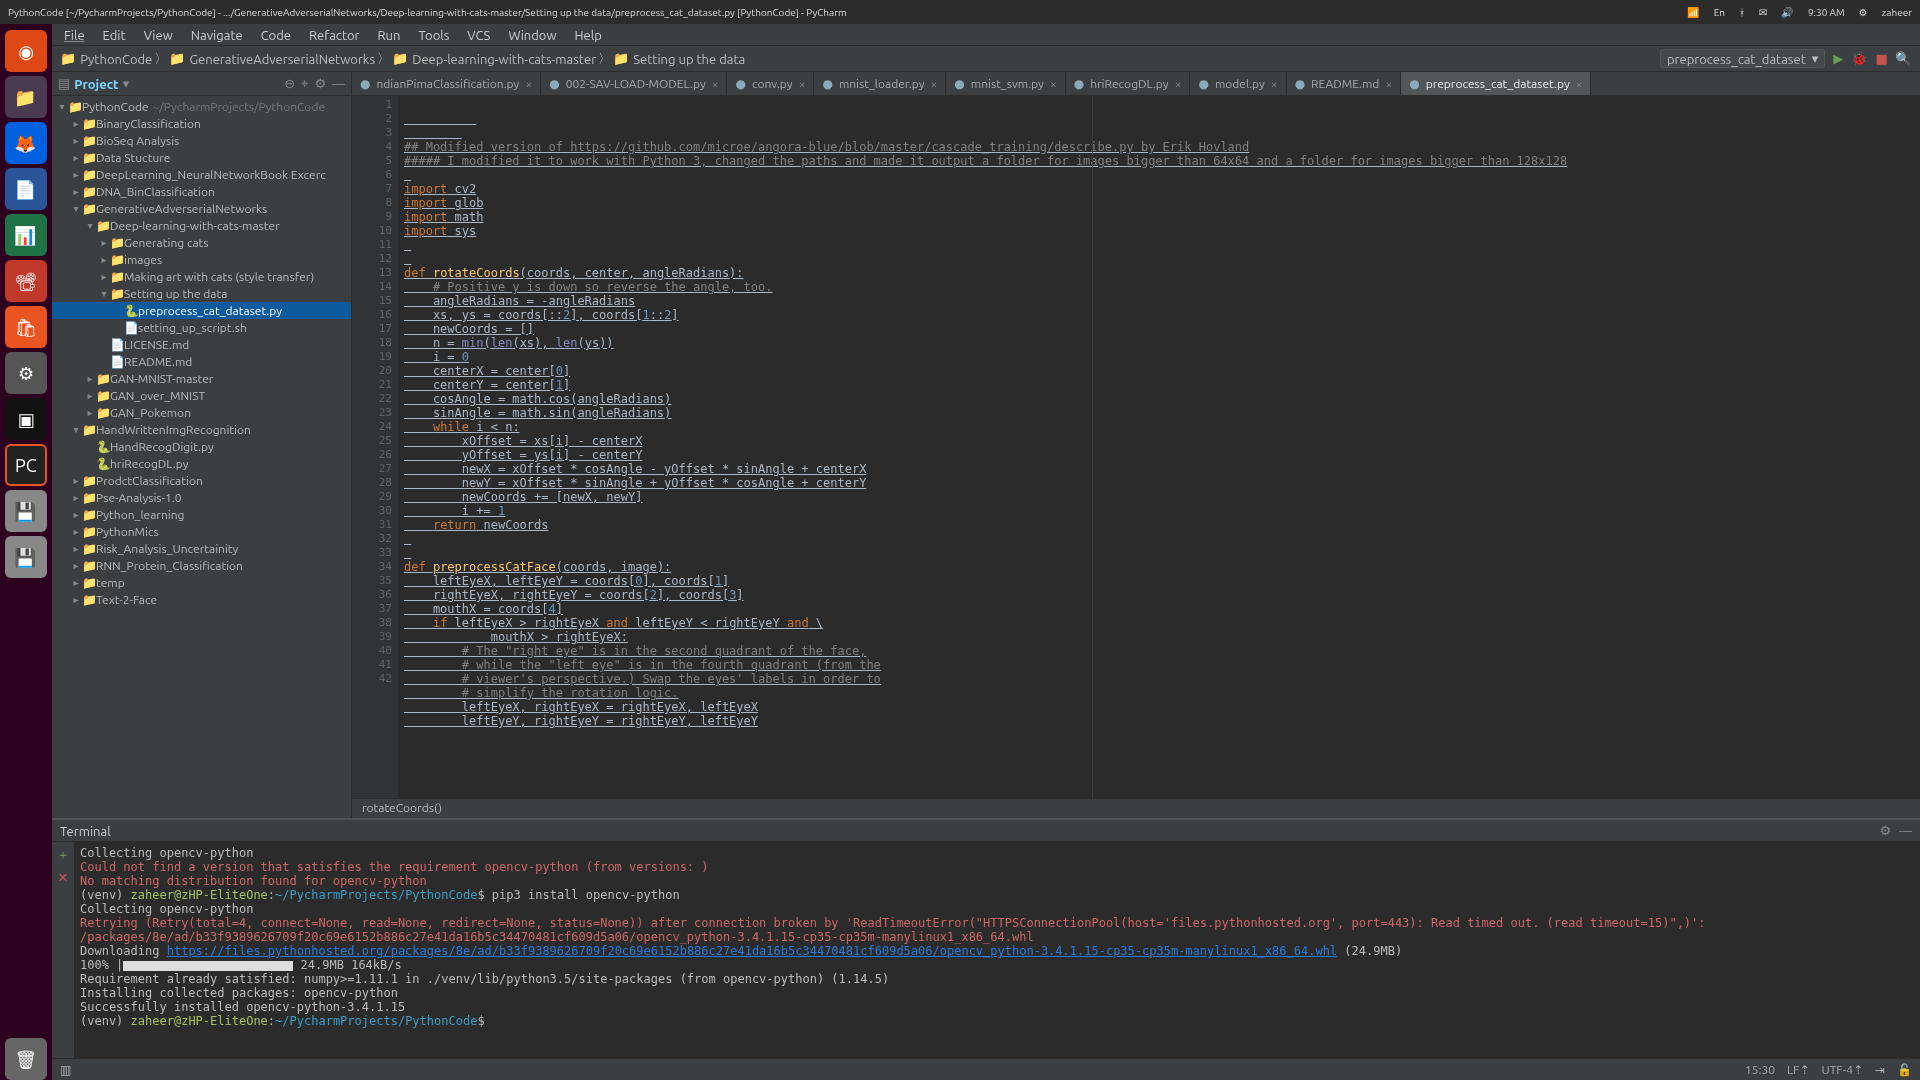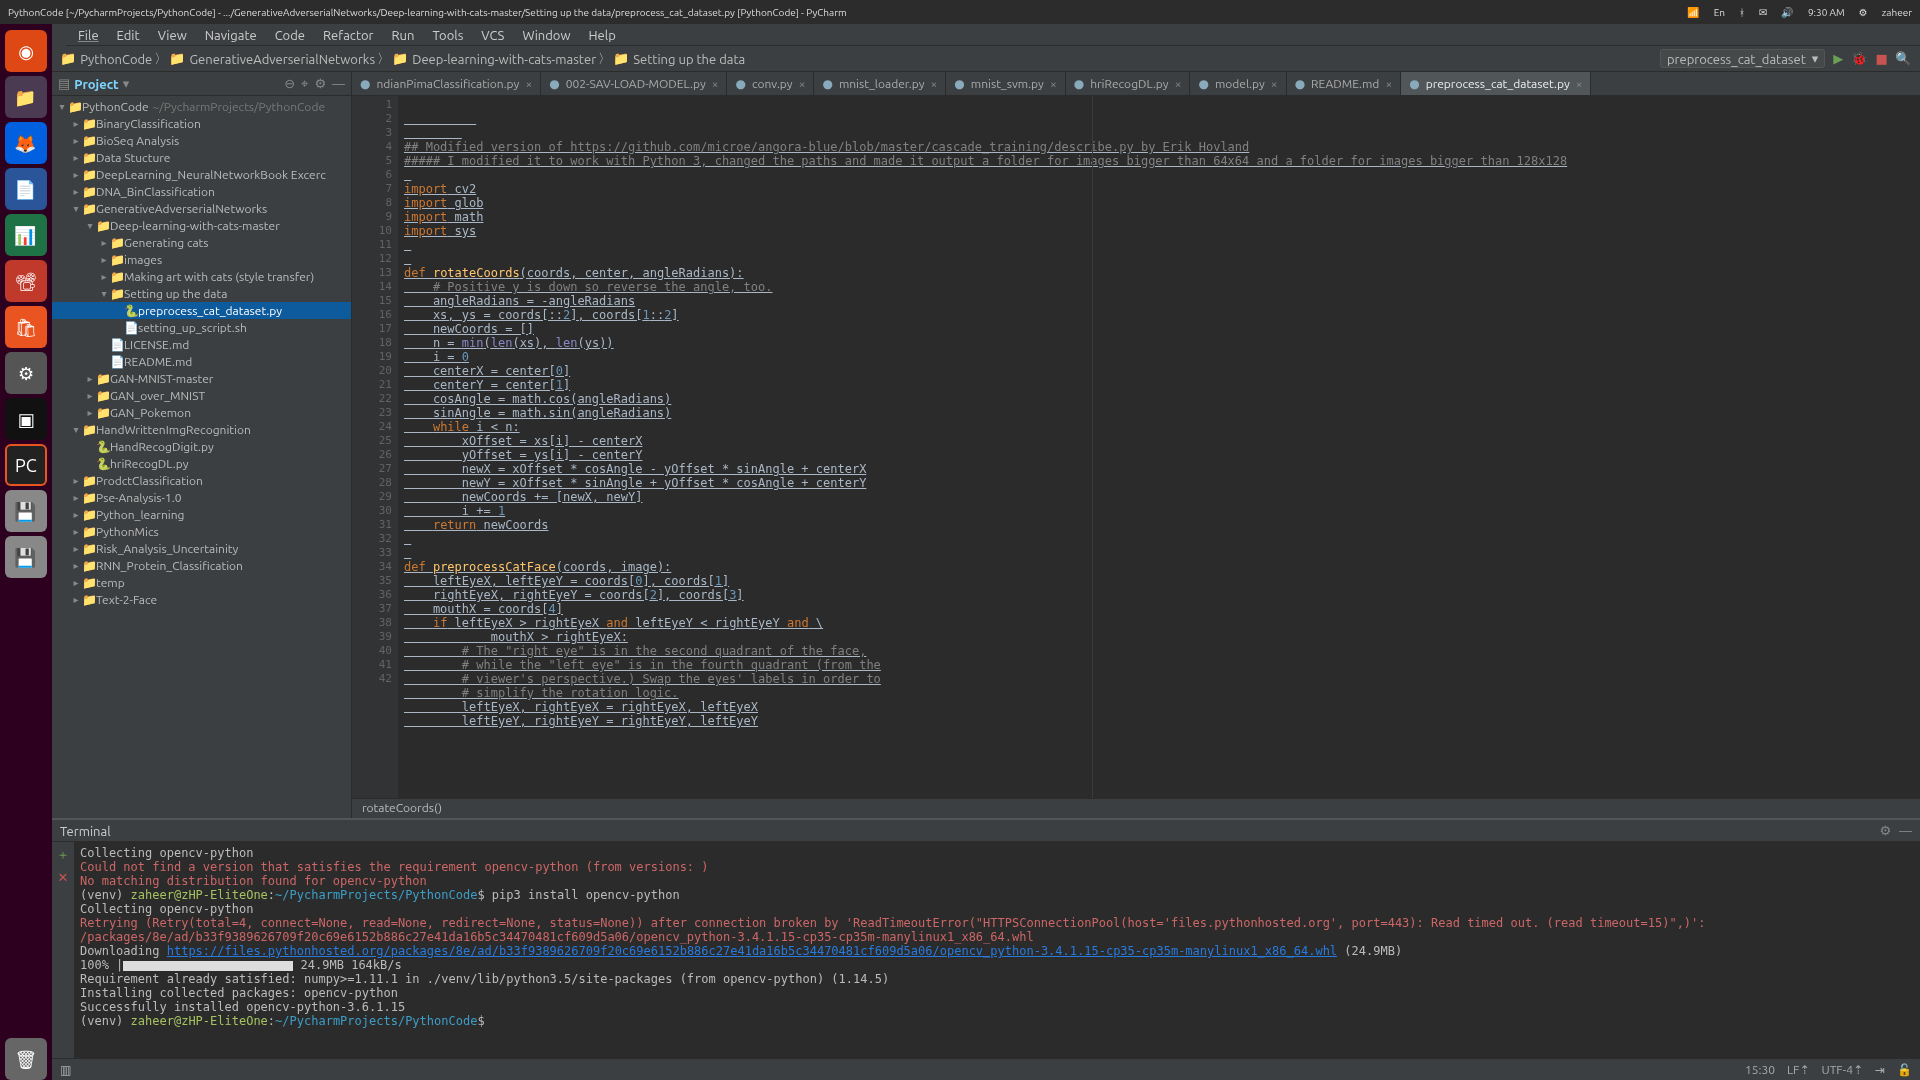--- a/index.html
+++ b/index.html
@@ -39,21 +39,20 @@
 .launcher .spacer { flex: 1; }
 
 
 .app { position: absolute; left: 52px; top: 24px; right: 0; bottom: 0; background: #3c3f41; display: flex; flex-direction: column; }
 
 
 .menubar {
   height: 22px; background: #3c3f41; display: flex; align-items: center;
   padding: 0 4px; gap: 2px; color: #ccc; font-size: 13px;
   border-bottom: 1px solid #2b2b2b;
-  margin-left: 14px;
 }
 .menubar .mitem { padding: 2px 8px; cursor: pointer; }
 .menubar .mitem:first-child { text-decoration: underline; text-decoration-color: #888; }
 
 
 .navbar {
   height: 26px; background: #3c3f41; display: flex; align-items: center;
   padding: 0 8px; color: #bbb; gap: 4px; border-bottom: 1px solid #2b2b2b;
 }
 .crumb { display: flex; align-items: center; gap: 4px; cursor: pointer; }
@@ -472,21 +471,21 @@
           <div class="t-white">Collecting opencv-python</div>
           <div class="t-red">  Could not find a version that satisfies the requirement opencv-python (from versions: )</div>
           <div class="t-red">No matching distribution found for opencv-python</div>
           <div><span class="t-white">(venv) </span><span class="t-green">zaheer@zHP-EliteOne</span><span class="t-white">:</span><span class="t-cyan">~/PycharmProjects/PythonCode</span><span class="t-white">$</span> <span class="t-white">pip3 install opencv-python</span></div>
           <div class="t-white">Collecting opencv-python</div>
           <div class="t-red">  Retrying (Retry(total=4, connect=None, read=None, redirect=None, status=None)) after connection broken by 'ReadTimeoutError("HTTPSConnectionPool(host='files.pythonhosted.org', port=443): Read timed out. (read timeout=15)",)': /packages/8e/ad/b33f9389626709f20c69e6152b886c27e41da16b5c34470481cf609d5a06/opencv_python-3.4.1.15-cp35-cp35m-manylinux1_x86_64.whl</div>
           <div><span class="t-white">  Downloading </span><span class="t-link">https://files.pythonhosted.org/packages/8e/ad/b33f9389626709f20c69e6152b886c27e41da16b5c34470481cf609d5a06/opencv_python-3.4.1.15-cp35-cp35m-manylinux1_x86_64.whl</span><span class="t-white"> (24.9MB)</span></div>
           <div><span class="t-white">    100% |</span><span class="progressbar"></span><span class="t-white"> 24.9MB 164kB/s</span></div>
           <div class="t-white">Requirement already satisfied: numpy&gt;=1.11.1 in ./venv/lib/python3.5/site-packages (from opencv-python) (1.14.5)</div>
           <div class="t-white">Installing collected packages: opencv-python</div>
-          <div class="t-white">Successfully installed opencv-python-3.6.1.15</div>
+          <div class="t-white">Successfully installed opencv-python-3.4.1.15</div>
           <div><span class="t-white">(venv) </span><span class="t-green">zaheer@zHP-EliteOne</span><span class="t-white">:</span><span class="t-cyan">~/PycharmProjects/PythonCode</span><span class="t-white">$</span> <span class="t-white"></span></div>
         </div>
     </div>
   </div>
 
   <div class="statusbar">
     <span>▥</span>
     <div class="right">
       <span>15:30</span>
       <span><span>LF</span>⇡</span>

